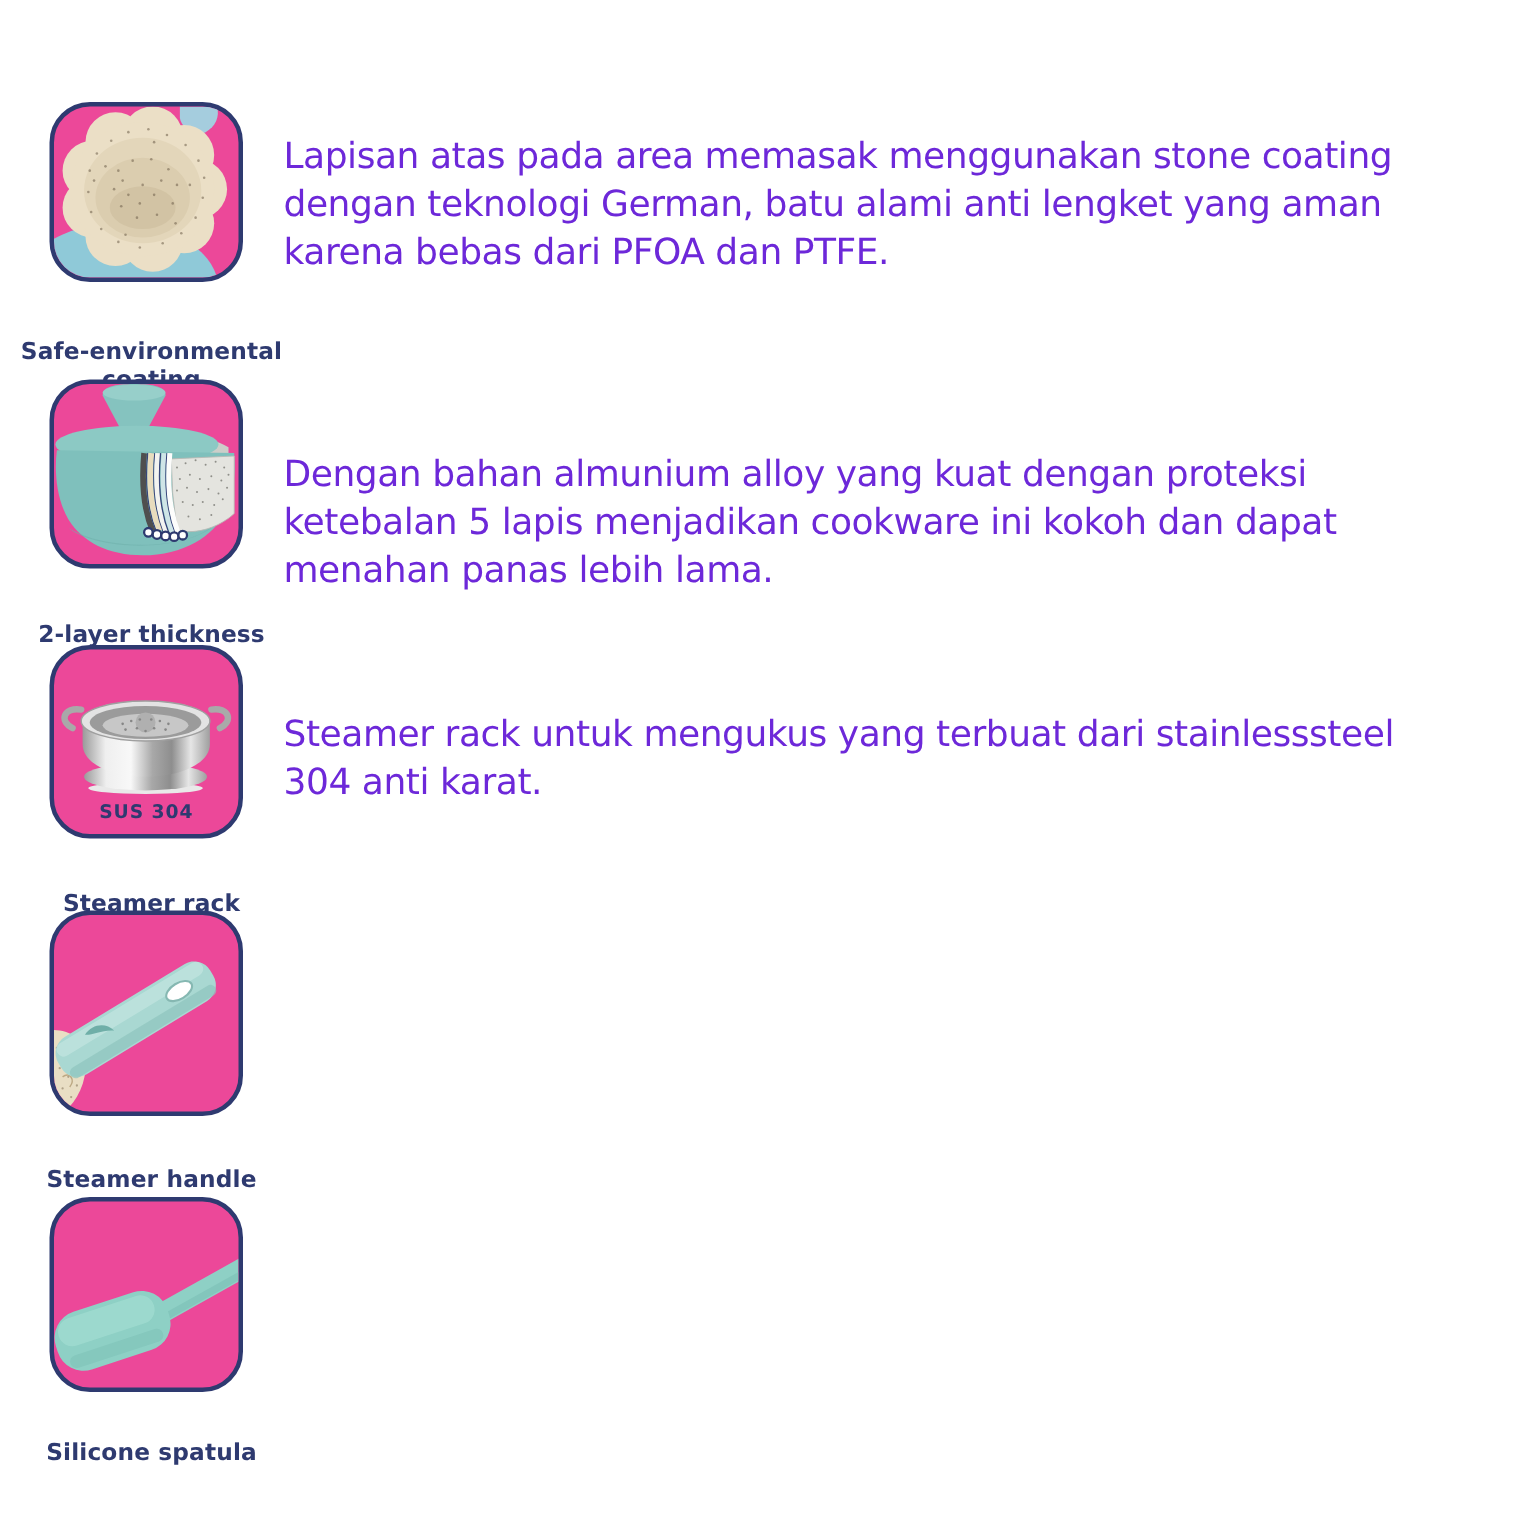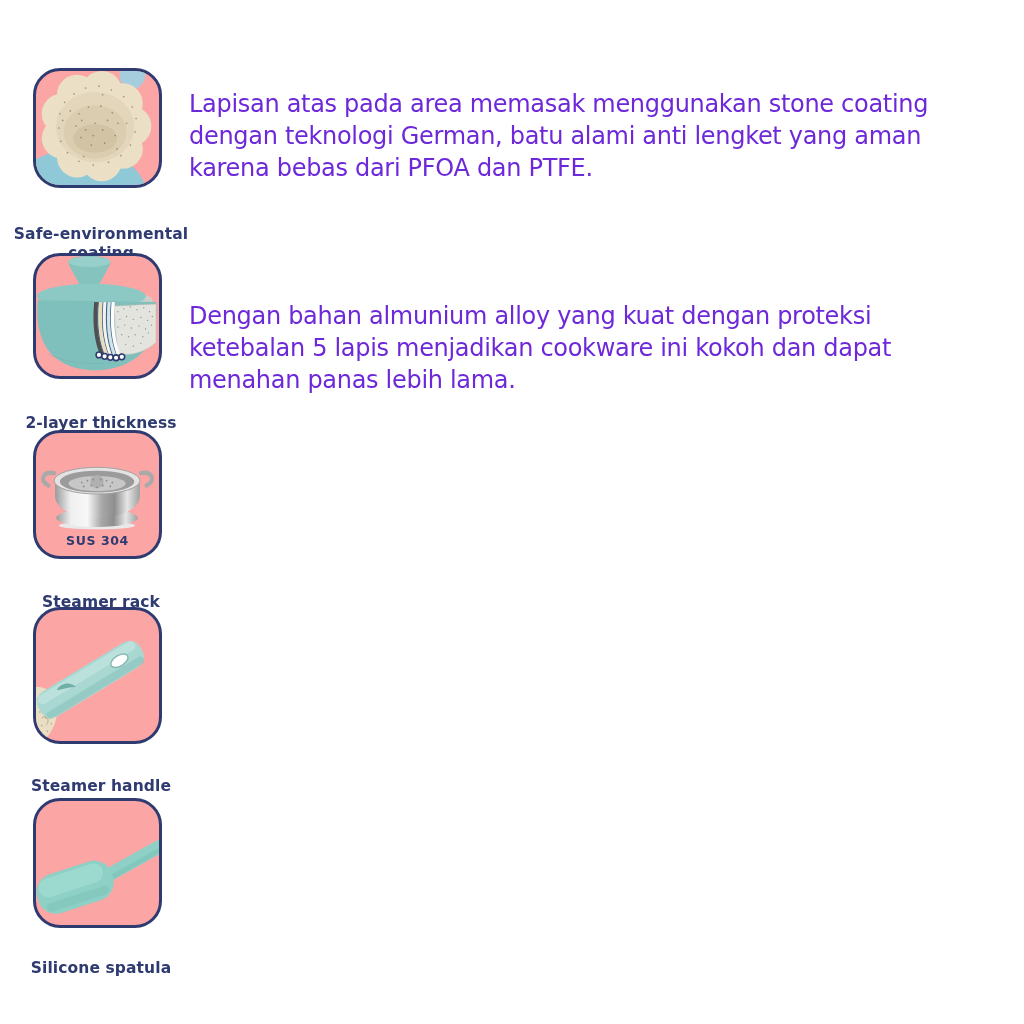--- a/index.html
+++ b/index.html
@@ -3,21 +3,21 @@
 <meta charset="utf-8">
 <style>
   html,body { margin:0; padding:0; background:#fff; }
   .canvas {
     position:relative; width:1024px; height:1024px; background:#ffffff;
     font-family:"DejaVu Sans","Liberation Sans",sans-serif; overflow:hidden;
     --navy:#2e3a70;
   }
   .imgbox {
     position:absolute; left:33px; width:129px; box-sizing:border-box;
-    border:3px solid var(--navy); border-radius:27px; overflow:hidden; background:#fca5a5;
+    border:3px solid var(--navy); border-radius:27px; overflow:hidden; background:#ec4899;
   }
   .imgbox svg { display:block; width:100%; height:100%; }
   .box-r1 { top:68px;  height:120px; }
   .box-r2 { top:253px; height:126px; }
   .box-r3 { top:430px; height:129px; }
   .box-r4 { top:607px; height:137px; }
   .box-r5 { top:798px; height:130px; }
   .caption {
     position:absolute; left:8px; width:186px; text-align:center;
     color:var(--navy); font-weight:bold; font-size:15.5px; line-height:19px;
@@ -204,20 +204,22 @@
         <circle cx="50" cy="56" r="0.9"></circle>
           <circle cx="58" cy="55" r="0.9"></circle>
           <circle cx="64" cy="57" r="0.9"></circle>
         <circle cx="70" cy="55" r="0.9"></circle>
           <circle cx="78" cy="56" r="0.9"></circle>
       </g>
     </svg>
     <div class="sus">SUS 304</div>
   </div>
   <div class="caption cap-r3">Steamer rack</div>
+  <div class="desc desc-r3">Steamer rack untuk mengukus yang terbuat dari stainlesssteel
+304 anti karat.</div>
 
   <div class="imgbox box-r4">
     <svg viewBox="0 0 129 136" preserveAspectRatio="none">
       <path d="M-6,80 C8,78 20,84 22,96 C24,112 18,128 6,137 L-6,137 Z" fill="#e9dec4"></path>
       <g fill="#8a7a60" opacity="0.6">
         <circle cx="2" cy="92" r="0.8"></circle>
           <circle cx="8" cy="98" r="0.8"></circle>
           <circle cx="4" cy="106" r="0.8"></circle>
         <circle cx="10" cy="112" r="0.8"></circle>
           <circle cx="6" cy="120" r="0.8"></circle>

